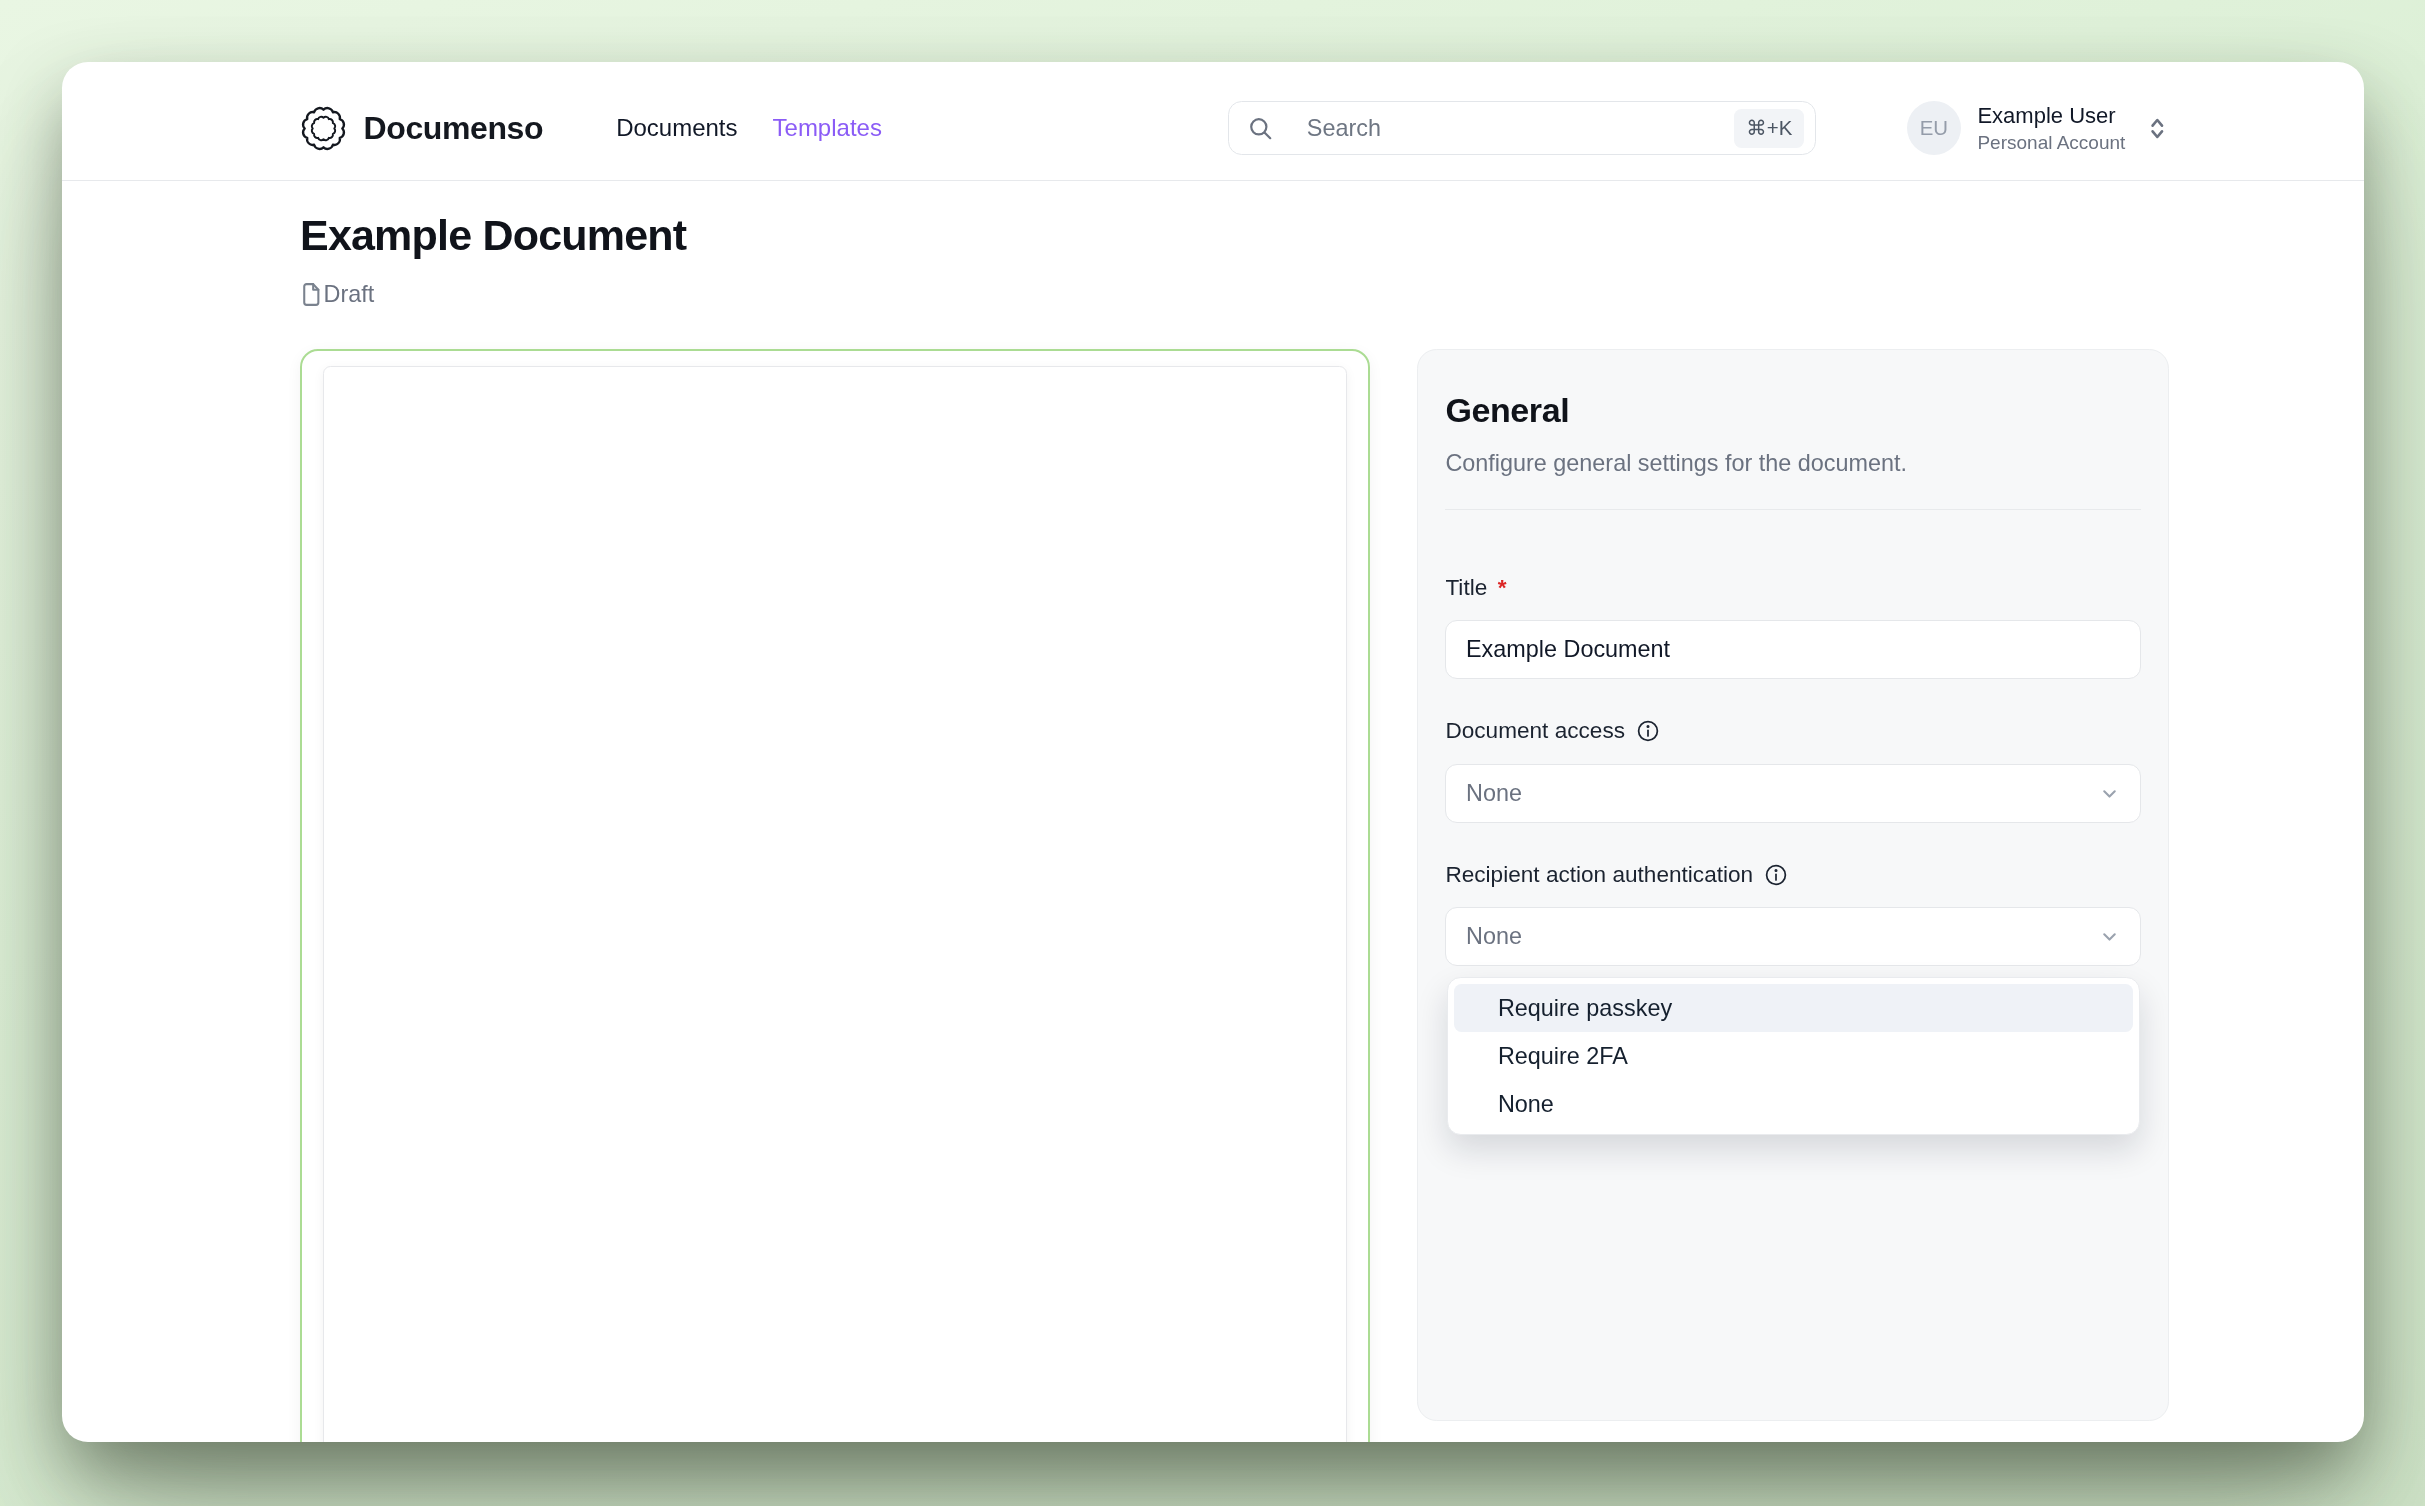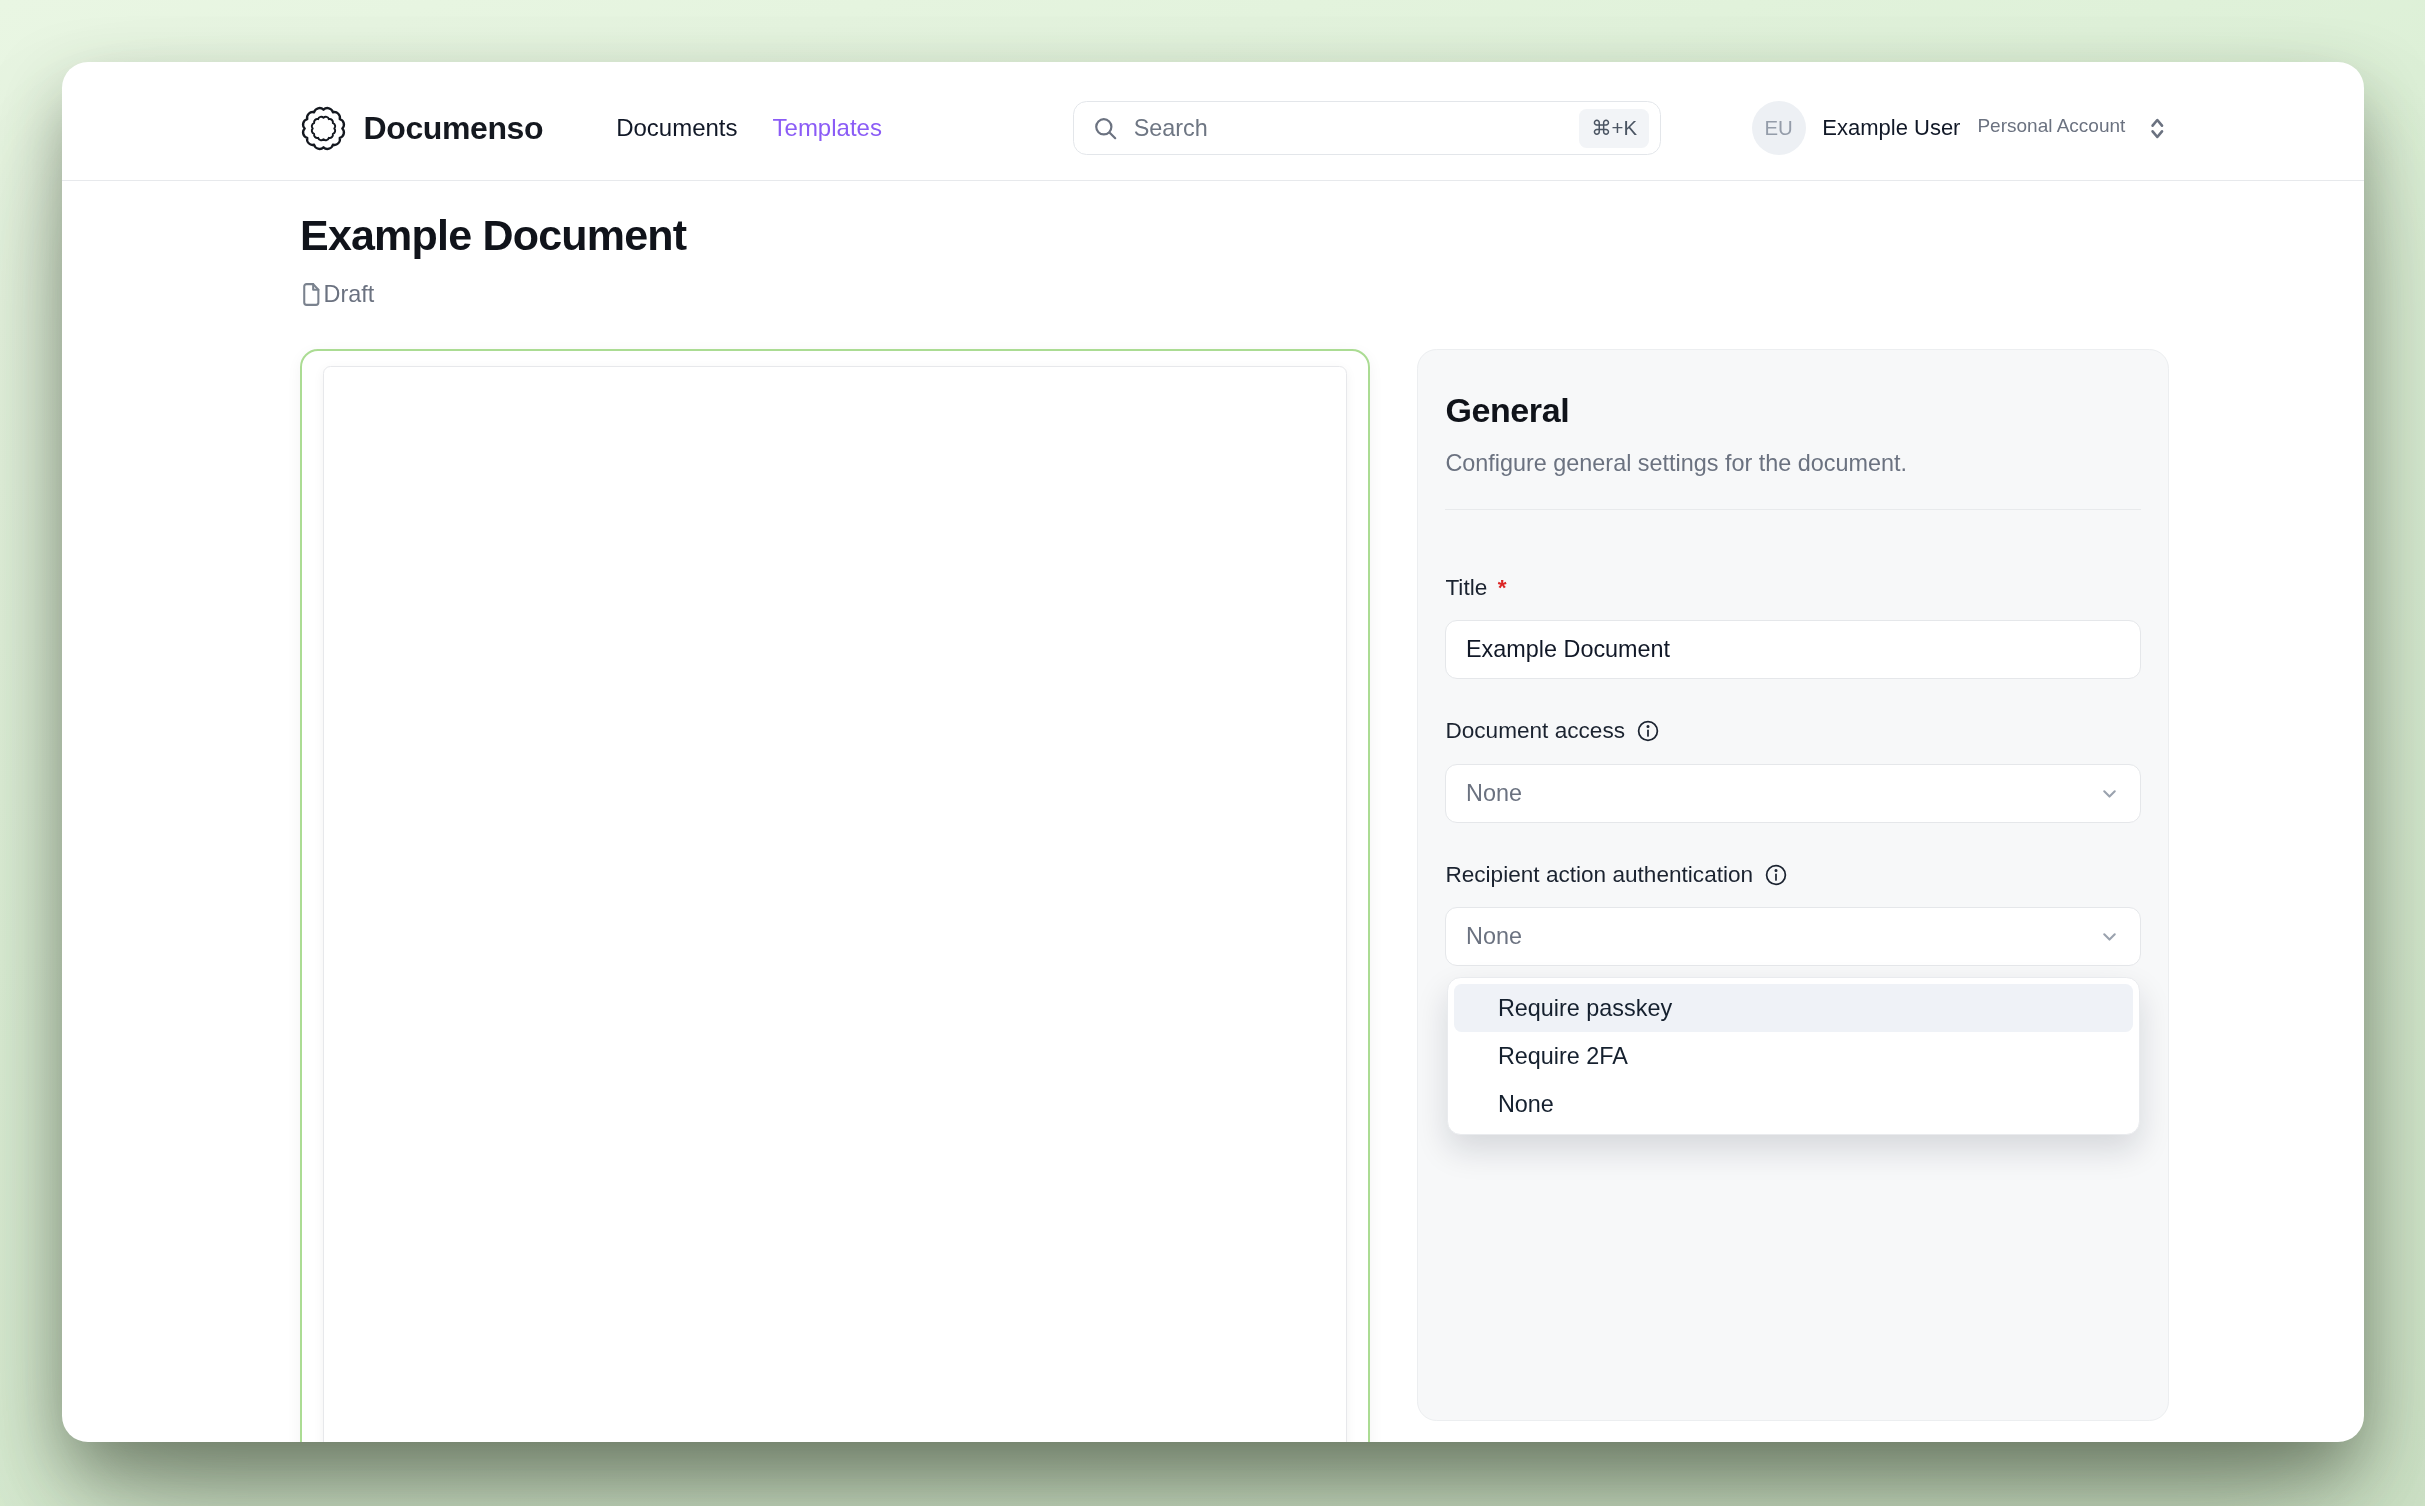--- a/index.html
+++ b/index.html
@@ -40,35 +40,35 @@
     margin-left: auto;
     width: 588px; height: 54px;
     border: 1.5px solid #e3e6ea; border-radius: 13.6px;
     background: #fff;
     display: flex; align-items: center;
     padding: 0 10.6px 0 18px;
   }
   .search-box input {
     border: none; outline: none; background: transparent;
     font-family: "Liberation Sans", sans-serif;
-    font-size: 23.4px; color: #374151; flex: 1; margin-left: 13px; min-width: 0;
+    font-size: 23.4px; color: #374151; flex: 1; margin-left: 31px; min-width: 0;
   }
   .search-box input::placeholder { color: #6e7683; }
   .kbd-badge {
     background: #f2f4f7; border-radius: 7.5px;
     padding: 7.5px 12px; font-size: 20.4px; color: #4b5563; white-space: nowrap;
   }
 
   .user-block { margin-left: 91px; display: flex; align-items: center; gap: 16.6px; cursor: pointer; }
   .avatar {
     width: 54px; height: 54px; border-radius: 50%;
     background: #edf0f4; color: #949ca9;
     font-size: 20.4px; display: flex; align-items: center; justify-content: center;
   }
-  .user-meta { display: flex; flex-direction: row; gap: 17px; }
+  .user-meta { display: flex; flex-direction: column; gap: 3px; }
   .user-name { font-size: 22px; font-weight: 500; color: #111827; }
   .user-sub { font-size: 19px; color: #6b7280; }
   .chevrons { margin-left: 4.5px; }
 
   
   .page { padding: 0 195px 0 238px; }
   .doc-title { margin: 30px 0 0; font-size: 43px; font-weight: 700; color: #10131a; letter-spacing: -0.8px; }
   .status-row { margin-top: 21px; display: flex; align-items: center; gap: 1px; color: #6b7280; font-size: 23.4px; }
 
   .content-row { display: flex; gap: 47px; margin-top: 41px; align-items: flex-start; }

